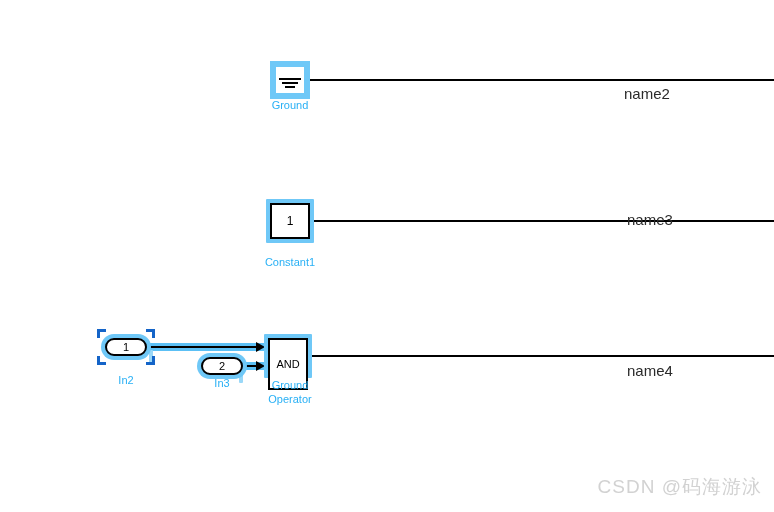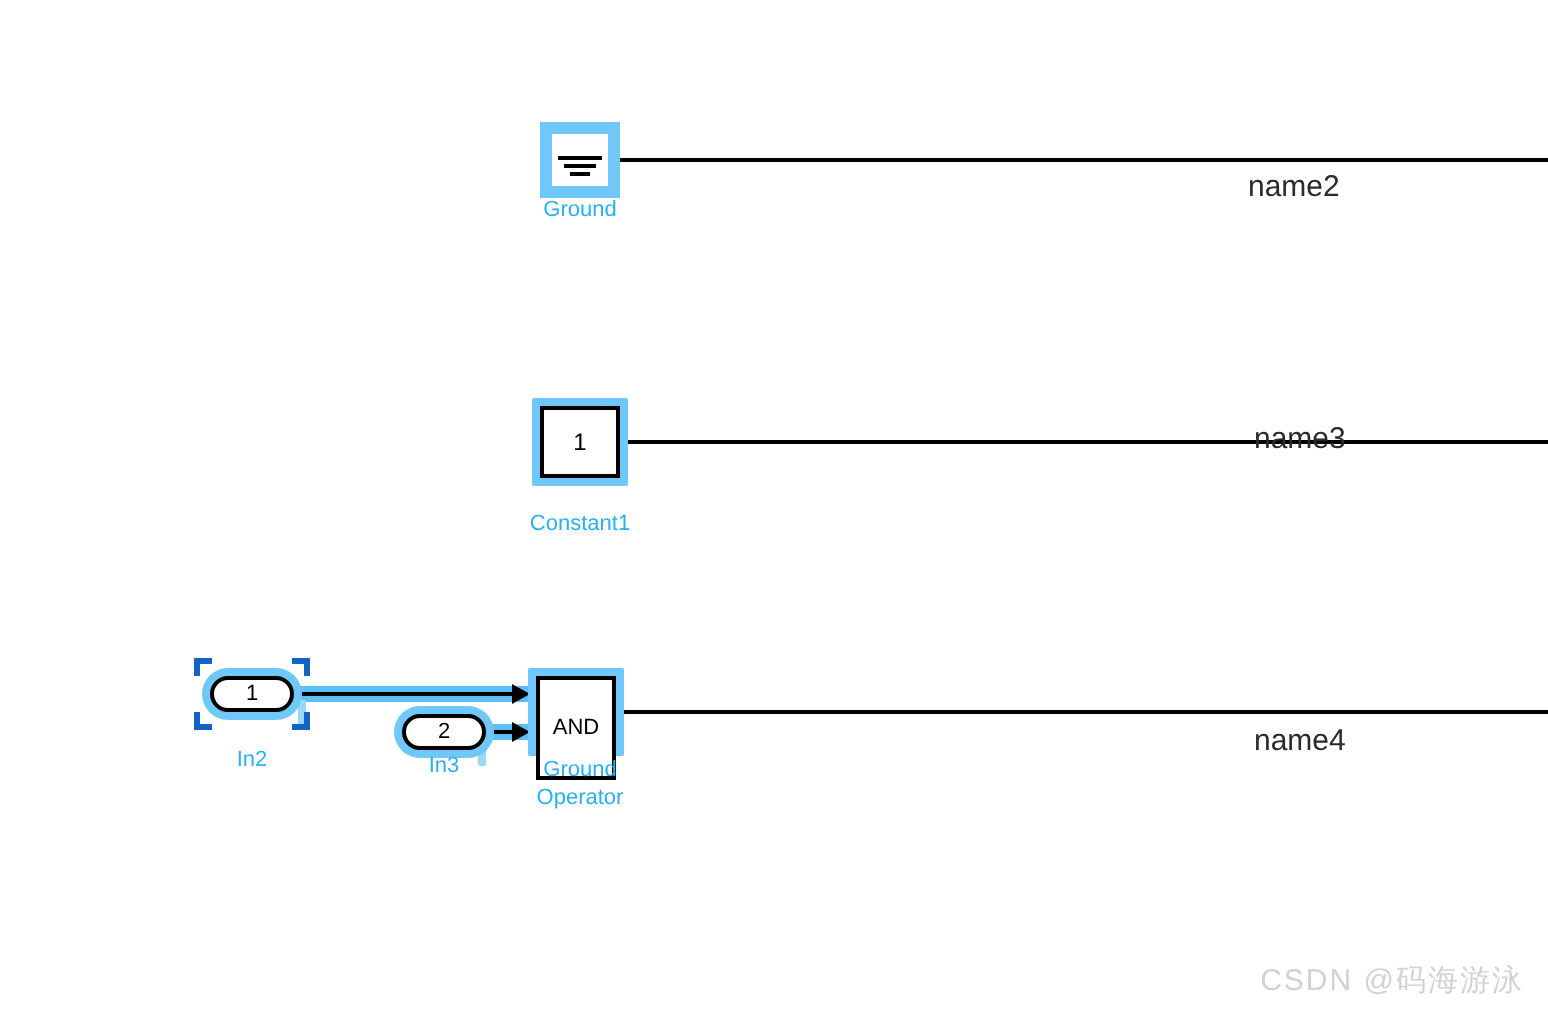--- a/index.html
+++ b/index.html
@@ -159,21 +159,21 @@
   .handle.bl { border-right: none; border-top: none; }
   .handle.br { border-left: none; border-top: none; }
 
   
   #watermark {
     position: absolute;
     right: 12px;
     bottom: 12px;
     color: #d2d2d2;
     font-family: "Liberation Sans", sans-serif;
-    font-size: 15px;
+    font-size: 19px;
     letter-spacing: 1px;
     white-space: pre;
     user-select: none;
   }
 </style>
 </head>
 <body>
 
 <div id="canvas">
 

